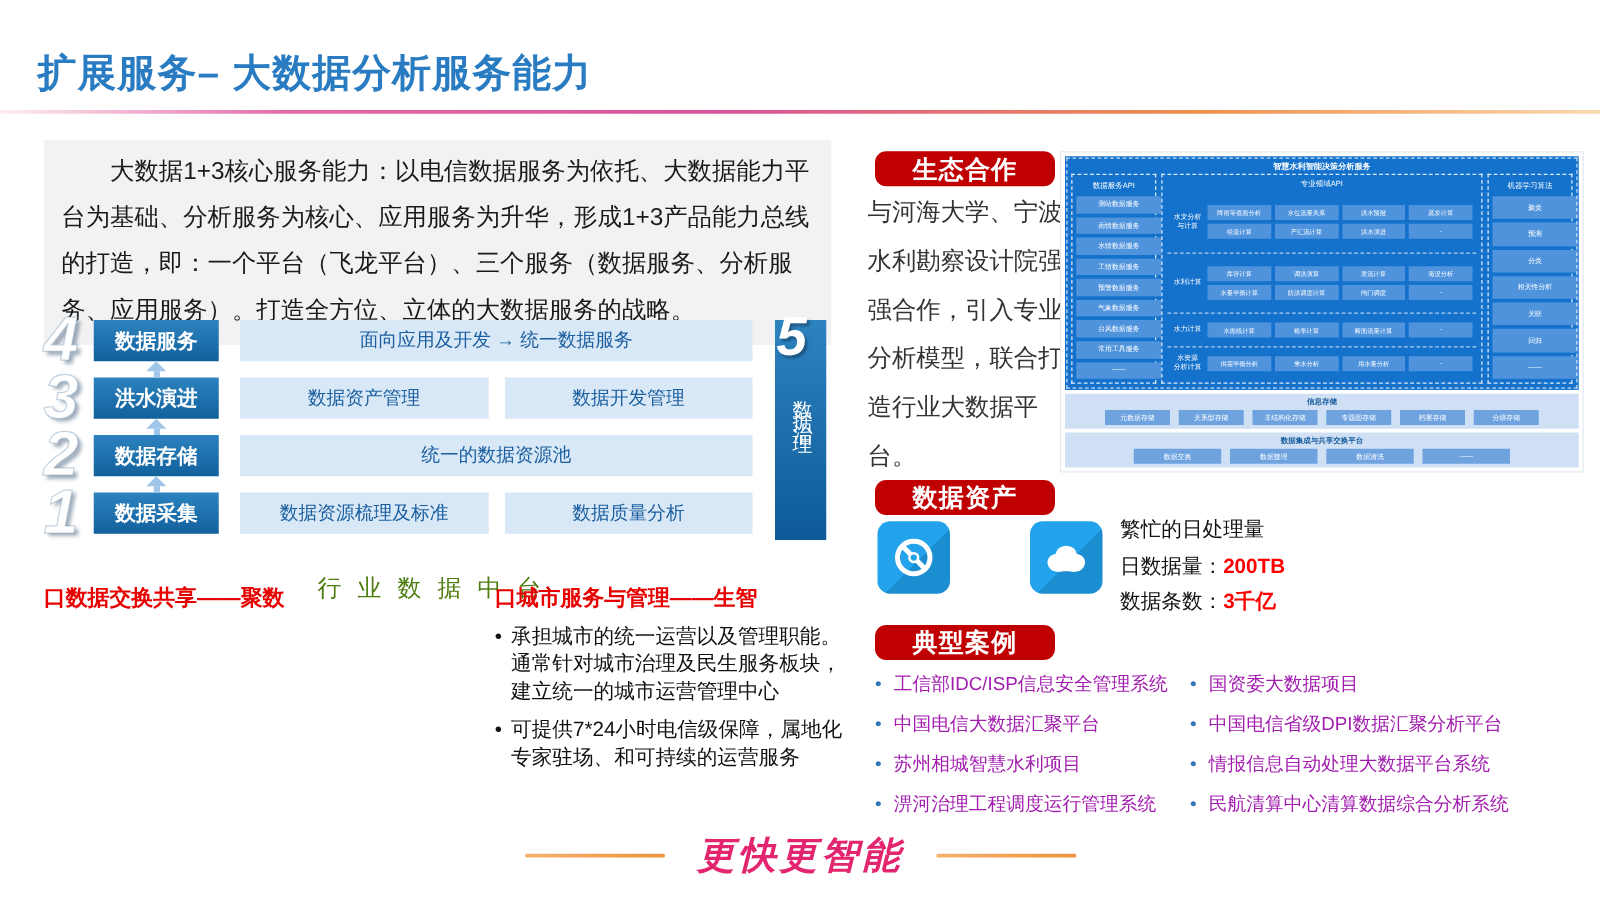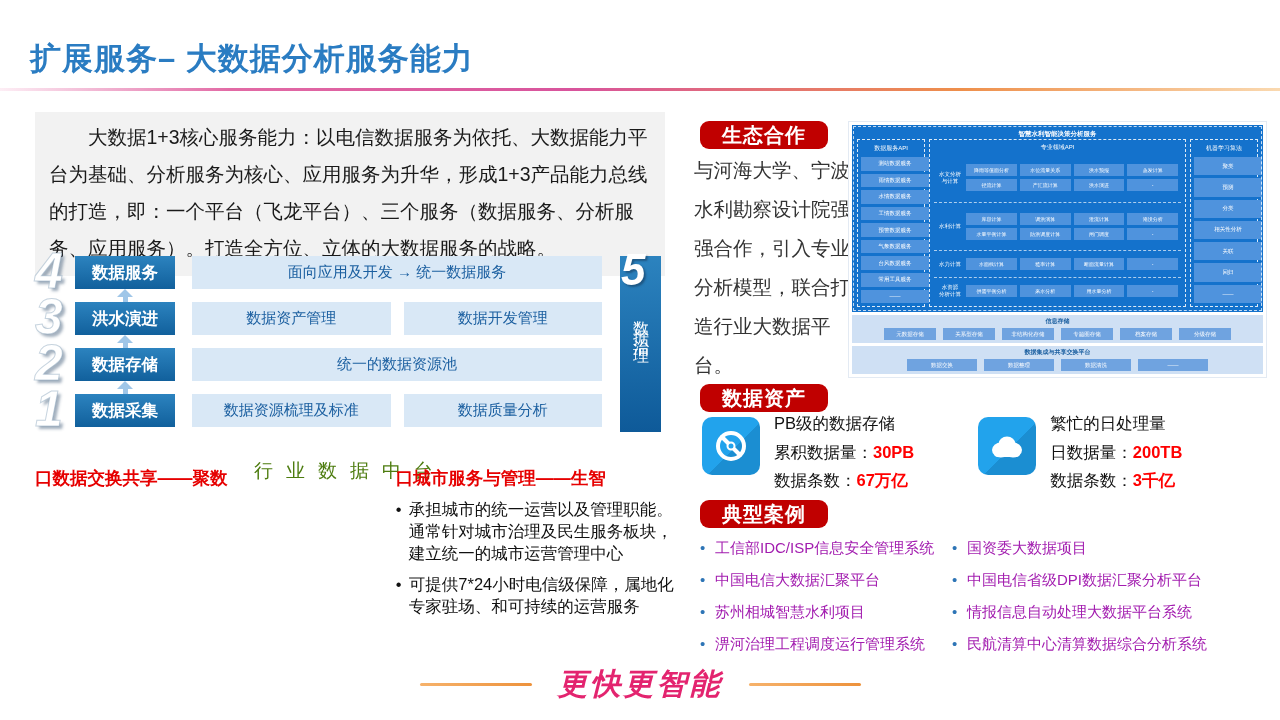--- a/index.html
+++ b/index.html
@@ -39,21 +39,21 @@
     font-size:19px; color:#4d7c0f; letter-spacing:13px;margin-top:20px; }
 
   
   .bottom-cols { position:absolute; left:35px; top:466px; width:650px; display:flex; gap:48px; }
   .bcol-head { color:#e60000; font-weight:bold; font-size:17.5px; margin-bottom:8px; }
   .bcol ul { list-style:none; }
   .bcol li { position:relative; padding-left:13px; font-size:16.5px; line-height:22px; color:#111; margin-bottom:9px; }
   .bcol li::before { content:"•"; position:absolute; left:0; top:0; color:#111; }
 
   
-  .badge { position:absolute; left:700px; width:128px; height:28px; background:#c00000; border-radius:9px;
+  .badge { position:absolute; left:700px; width:144px; height:28px; background:#c00000; border-radius:9px;
     color:#fff; font-size:20px; font-weight:bold; display:flex; align-items:center; justify-content:center; letter-spacing:1px; }
   .eco-text { position:absolute; left:694px; top:151px; width:156px; font-size:19.5px; line-height:39px; color:#333; }
 
   
   .shot { position:absolute; left:849px; top:122px; width:417px; height:255px; background:#fff;
     box-shadow:0 0 0 1px #e3eaf3; padding:3px; display:flex; flex-direction:column; gap:3px; }
   .shot-main { flex:1; background:#1472cc; position:relative; outline:1px dashed rgba(255,255,255,.75);
     outline-offset:-2px; padding:4px 5px 5px 5px; display:flex; flex-direction:column; }
   .shot-title { text-align:center; color:#fff; font-size:6.5px; font-weight:bold; height:10px; line-height:9px; }
   .shot-body { flex:1; display:flex; gap:4px; }
@@ -293,25 +293,20 @@
 
   <div class="stats">
     <div class="stat-card">
       <div class="stat-icon">
         <svg width="36" height="36" viewBox="0 0 36 36">
           <circle cx="18" cy="18" r="13" fill="none" stroke="#fff" stroke-width="4"></circle>
           <line x1="9" y1="9" x2="27" y2="27" stroke="#fff" stroke-width="4" stroke-linecap="round"></line>
           <circle cx="18" cy="18" r="3.5" fill="#22a3ec" stroke="#fff" stroke-width="2"></circle>
         </svg>
       </div>
-      <div class="stat-text">
-        <div class="stat-title">PB级的数据存储</div>
-        <div class="stat-line"><span>累积数据量：</span><b>30PB</b></div>
-        <div class="stat-line"><span>数据条数：</span><b>67万亿</b></div>
-      </div>
     </div>
     <div class="stat-card">
       <div class="stat-icon">
         <svg width="40" height="30" viewBox="0 0 40 30">
           <ellipse cx="14" cy="19" rx="9" ry="7.5" fill="#fff"></ellipse>
           <ellipse cx="26" cy="19" rx="9" ry="7.5" fill="#fff"></ellipse>
           <ellipse cx="20" cy="13" rx="8.5" ry="7.5" fill="#fff"></ellipse>
           <rect x="7" y="18" width="26" height="8" rx="4" fill="#fff"></rect>
         </svg>
       </div>

